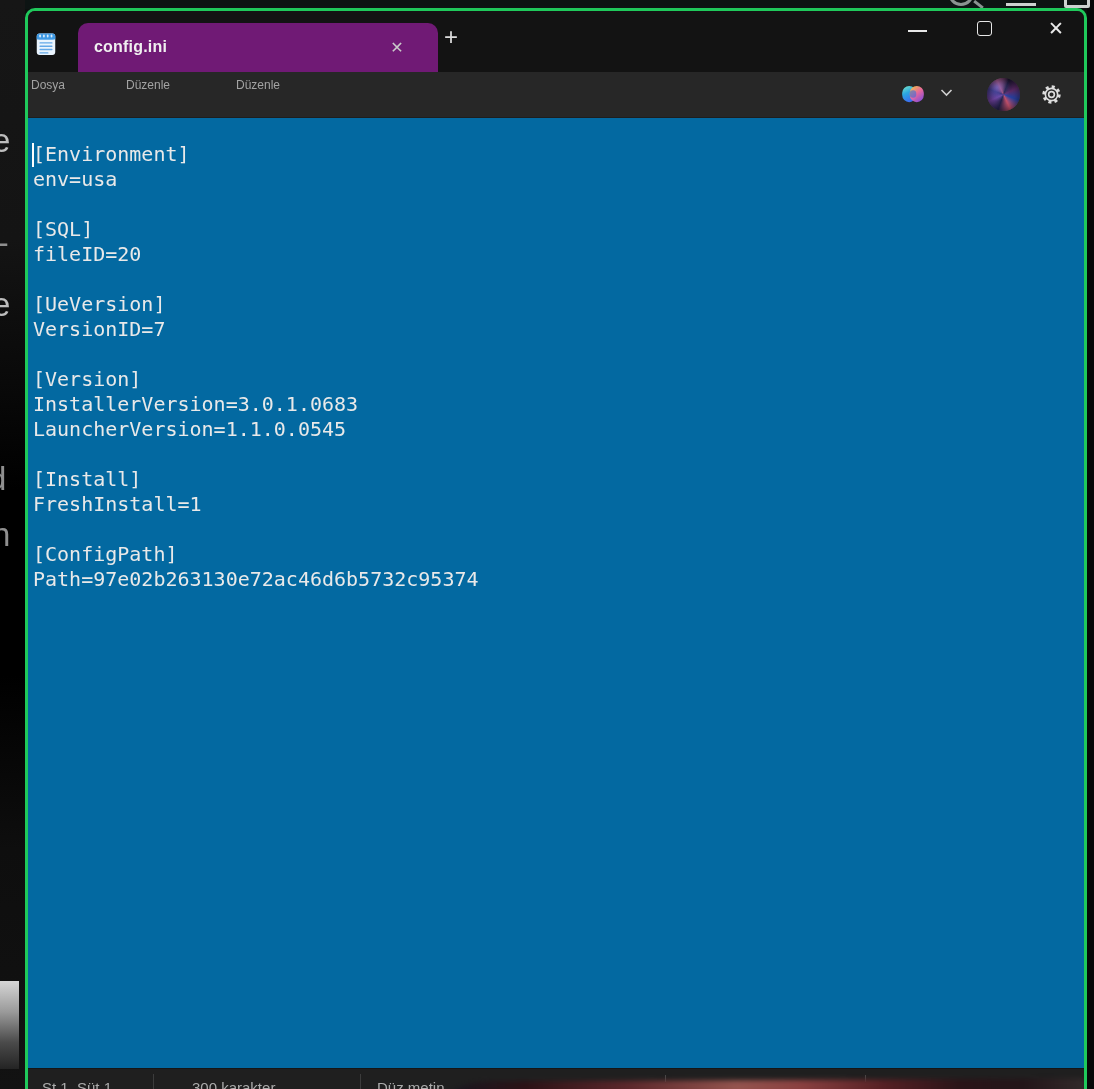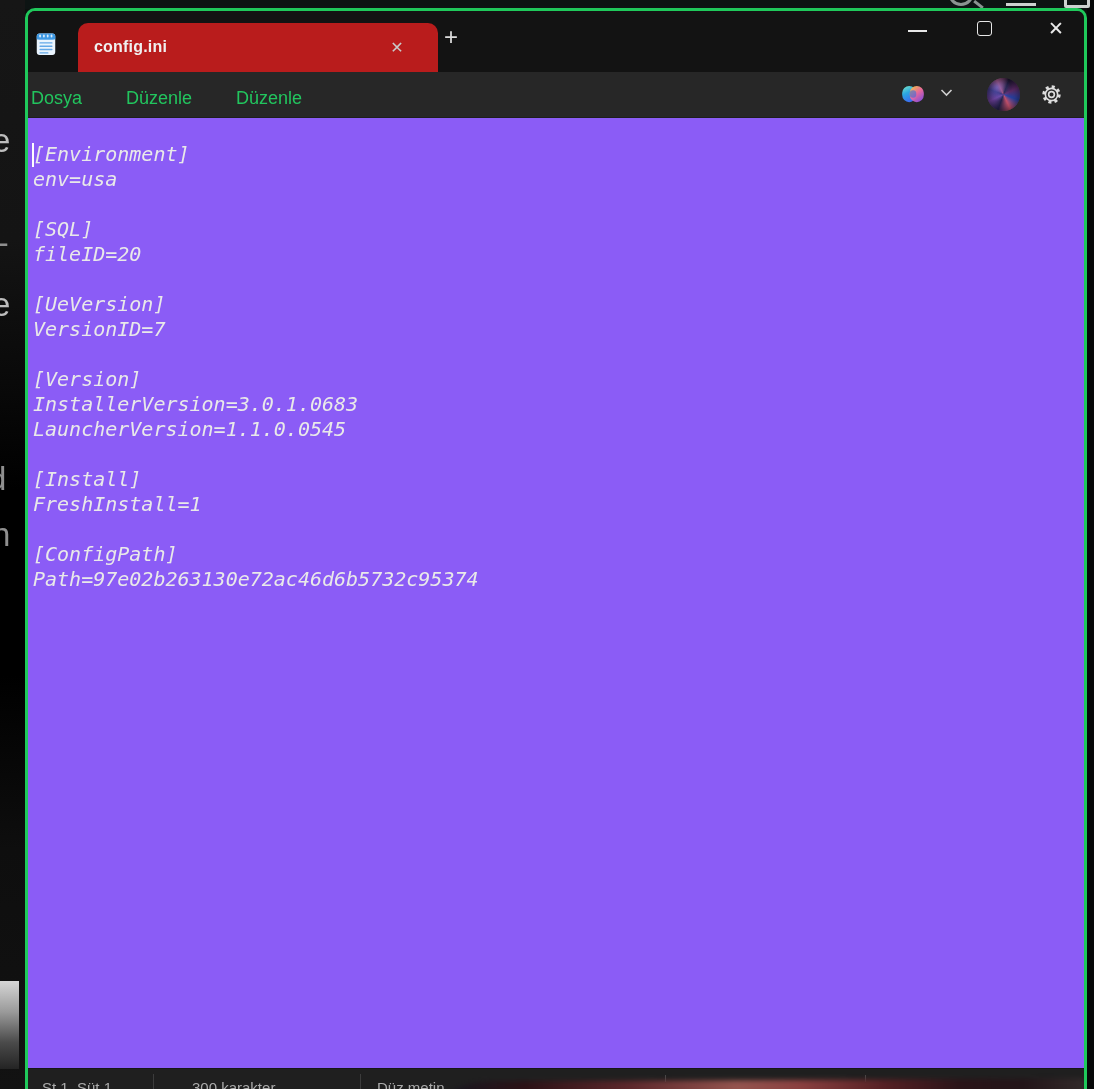--- a/index.html
+++ b/index.html
@@ -23,51 +23,51 @@
   .bg-square { position:absolute; left:1064px; top:-8px; width:26px; height:16px;
     border:3px solid #cdd2d0; border-radius:2px; }
 
   
   .window { position:absolute; left:25px; top:8px; width:1062px; height:1200px;
     border:3px solid #1fc95b; border-radius:10px 10px 0 0; background:#262626; overflow:hidden; }
 
   
   .titlebar { position:absolute; left:0; top:0; width:1056px; height:61px; background:#131313; }
   .app-icon { position:absolute; left:8px; top:21px; width:20px; height:24px; }
-  .tab { position:absolute; left:50px; top:12px; width:360px; height:49px; background:#b91c1c;
+  .tab { position:absolute; left:50px; top:12px; width:360px; height:49px; background:#701a75;
     border-radius:10px 10px 0 0; }
   .tab-title { position:absolute; left:16px; top:15px; font-size:16px; font-weight:700; color:#f0f0f0; letter-spacing:.2px; }
   .tab-close { position:absolute; left:306px; top:12px; width:26px; height:26px; color:#c9c9c9;
     font-size:16px; line-height:26px; text-align:center; font-weight:300; }
   .new-tab { position:absolute; left:408px; top:11px; width:30px; height:30px; color:#dcdcdc;
     font-size:24px; font-weight:300; line-height:30px; text-align:center; }
   .ctl { position:absolute; }
   .ctl-min { left:880px; top:19px; width:19px; height:2px; background:#e8e8e8; }
   .ctl-max { left:949px; top:10px; width:15px; height:15px; border:1.5px solid #e8e8e8; border-radius:3px; }
   .ctl-close { left:1015px; top:3px; width:26px; height:30px; color:#eaeaea; font-size:19px;
     line-height:30px; text-align:center; font-weight:300; }
 
   
   .menubar { position:absolute; left:0; top:61px; width:1056px; height:46px; background:#272727;
     border-bottom:1px solid #1e1e1e; }
-  .menu-item { position:absolute; top:16px; font-size:18px; color:#22c55e; }
+  .menu-item { position:absolute; top:6px; font-size:12px; color:#a3a3a3; }
   .menu-dosya { left:3px; }
   .menu-duzenle { left:98px;text-align:center; }
   .menu-gorunum { left:208px; }
   .copilot-btn { position:absolute; left:872px; top:9px; width:62px; height:28px; }
   .chevron { position:absolute; left:40px; top:7px; }
   .avatar { position:absolute; left:959px; top:6px; width:33px; height:33px; border-radius:50%;
     background:
       radial-gradient(circle at 30% 28%, rgba(110,130,255,.55), rgba(0,0,0,0) 42%),
       conic-gradient(from 20deg, #1a1430, #5c2a66, #2640a0, #c2506a, #222048, #6a3f96, #31215c, #b0485f, #1a1430);
     box-shadow:inset 0 0 8px rgba(0,0,0,.6); }
   .gear { position:absolute; left:1012px; top:11px; width:23px; height:23px; }
 
   
-  .editor { position:absolute; left:0; top:107px; width:1056px; height:950px; background:#8b5cf6;font-style:italic; }
+  .editor { position:absolute; left:0; top:107px; width:1056px; height:950px; background:#0369a1; }
   .editor pre { margin:0; padding:24px 0 0 5px; font-family:"DejaVu Sans Mono","Liberation Mono",monospace;
     font-size:20px; line-height:25px; color:#e9e9e9; white-space:pre; }
   .caret { position:absolute; left:4px; top:25px; width:2px; height:24px; background:#fdfdfd; }
 
   
   .statusbar { position:absolute; left:0; top:1057px; width:1056px; height:60px; background:#1f1f1f;
     border-top:1px solid #161616; }
   .status-item { position:absolute; top:10px; font-size:15px; color:#ababab; white-space:nowrap; }
   .st-pos { left:14px; }
   .st-chars { left:164px; }

